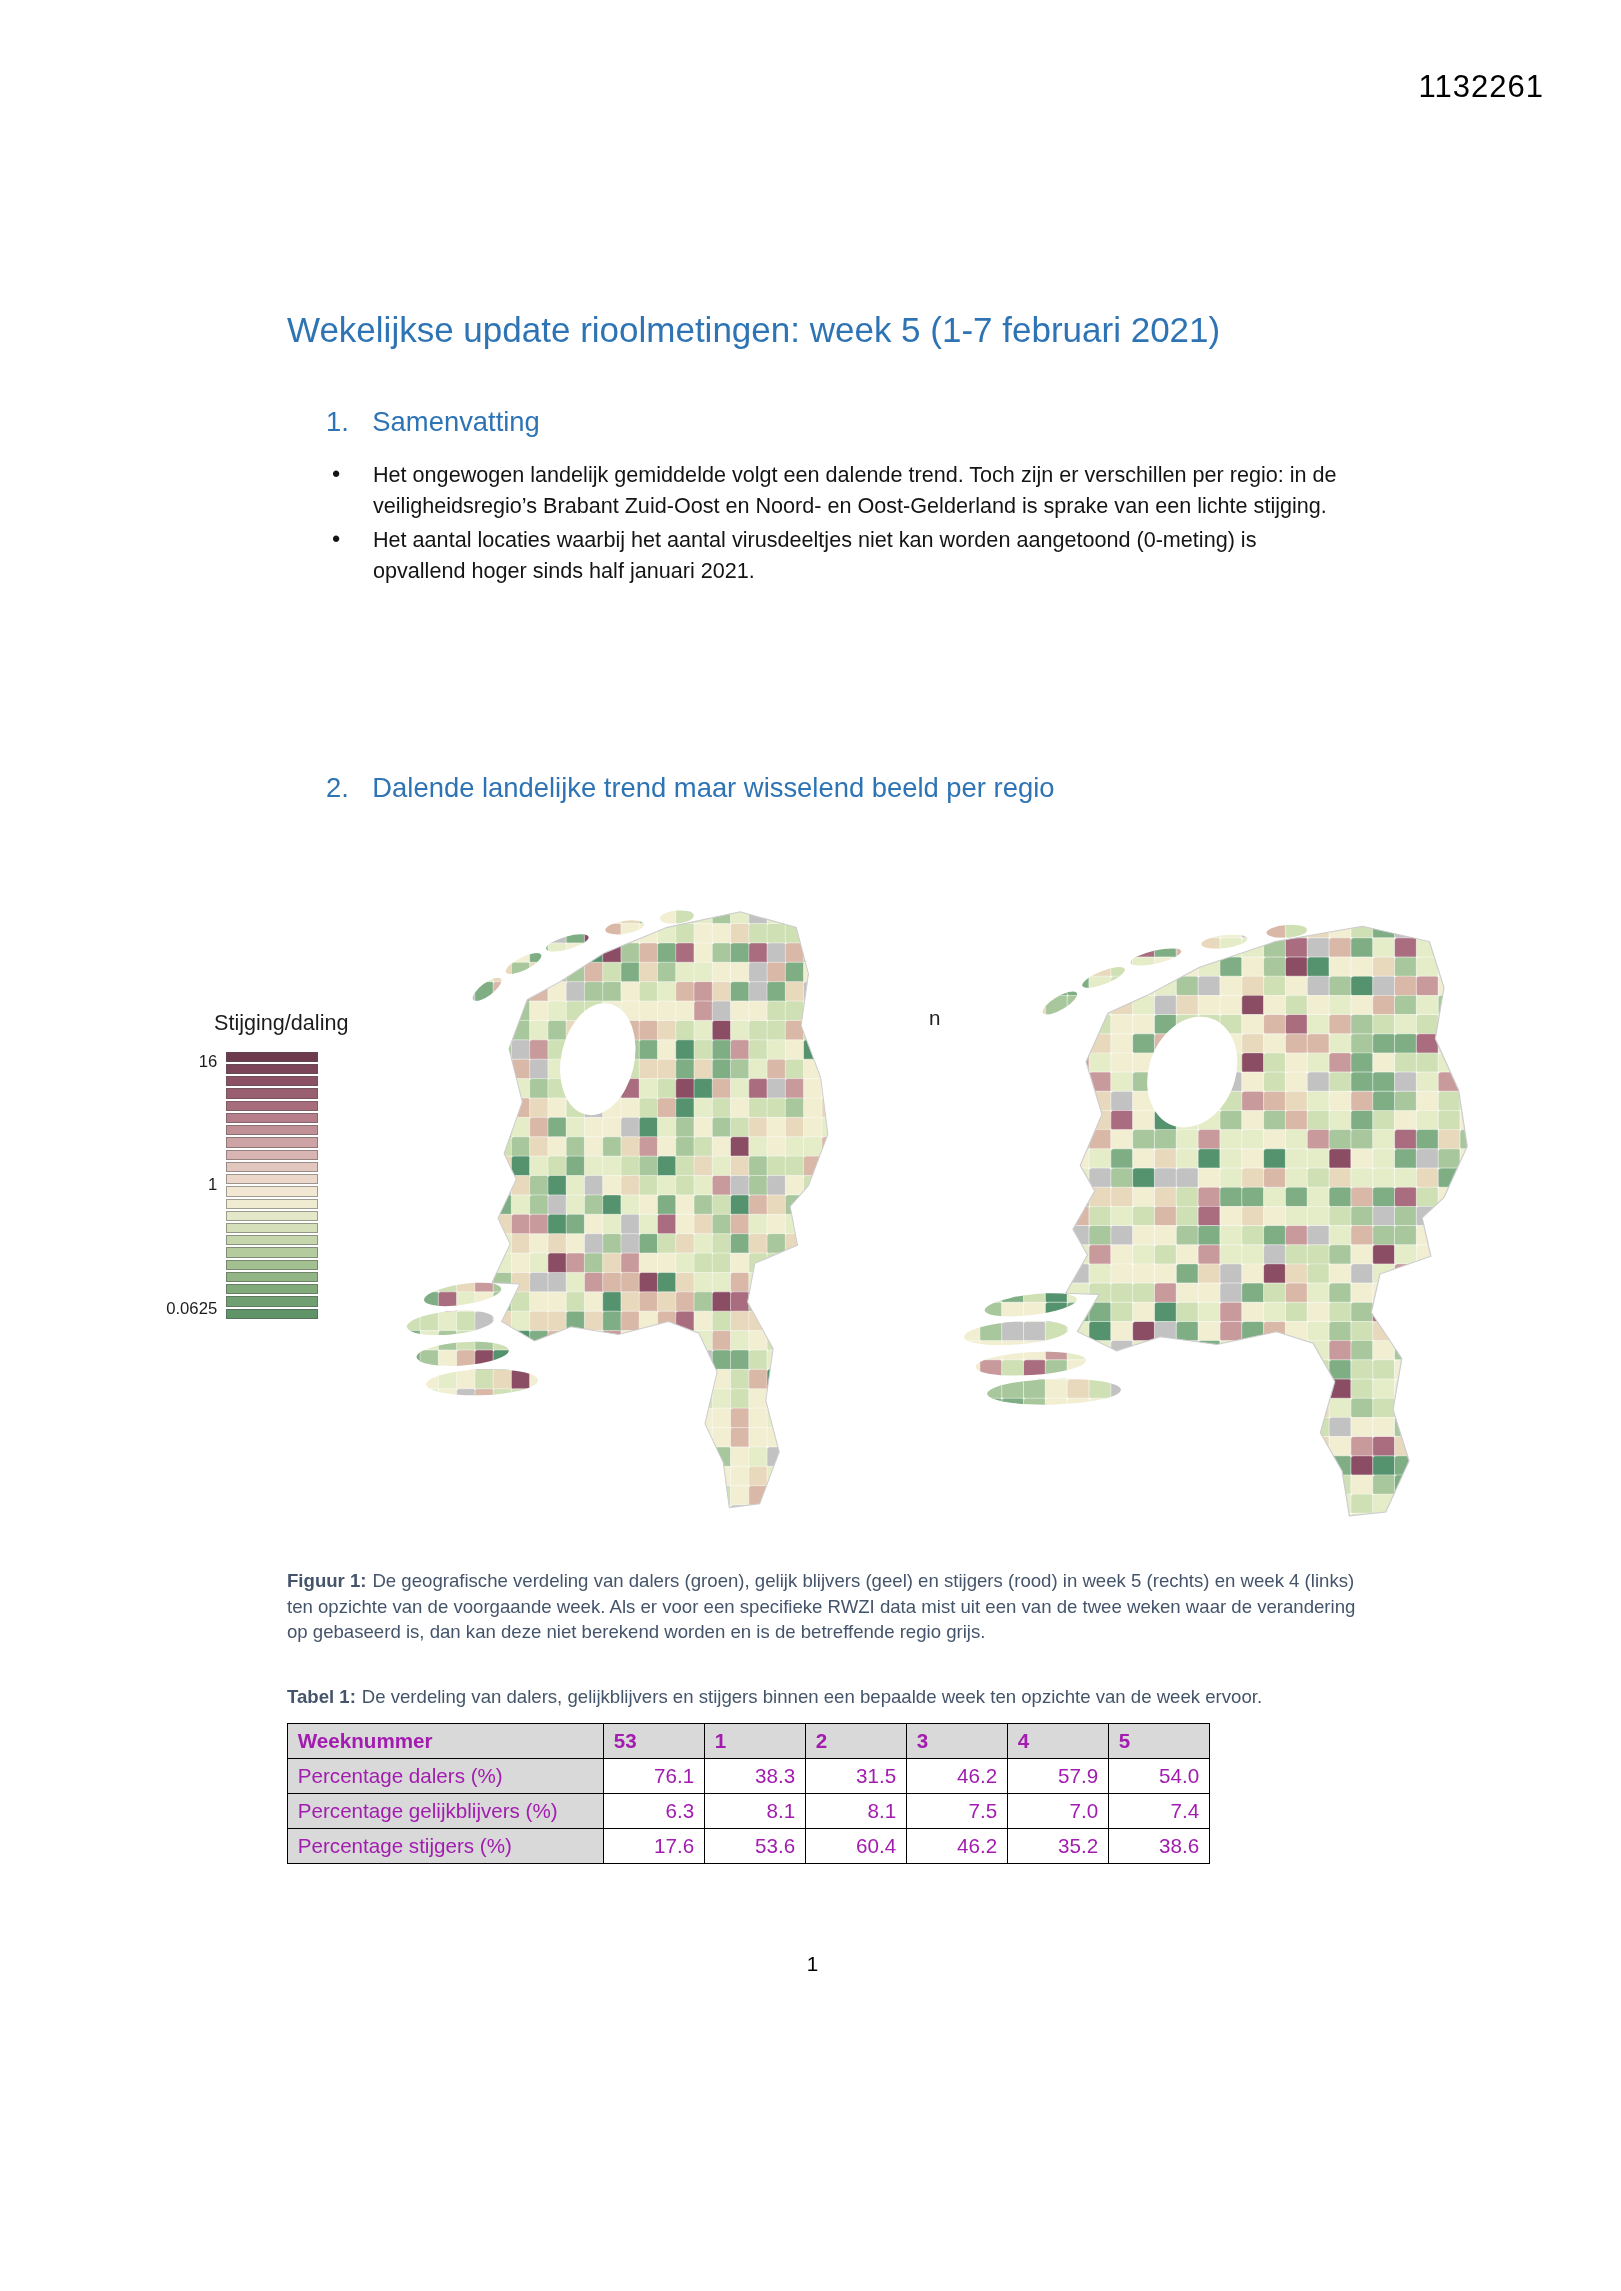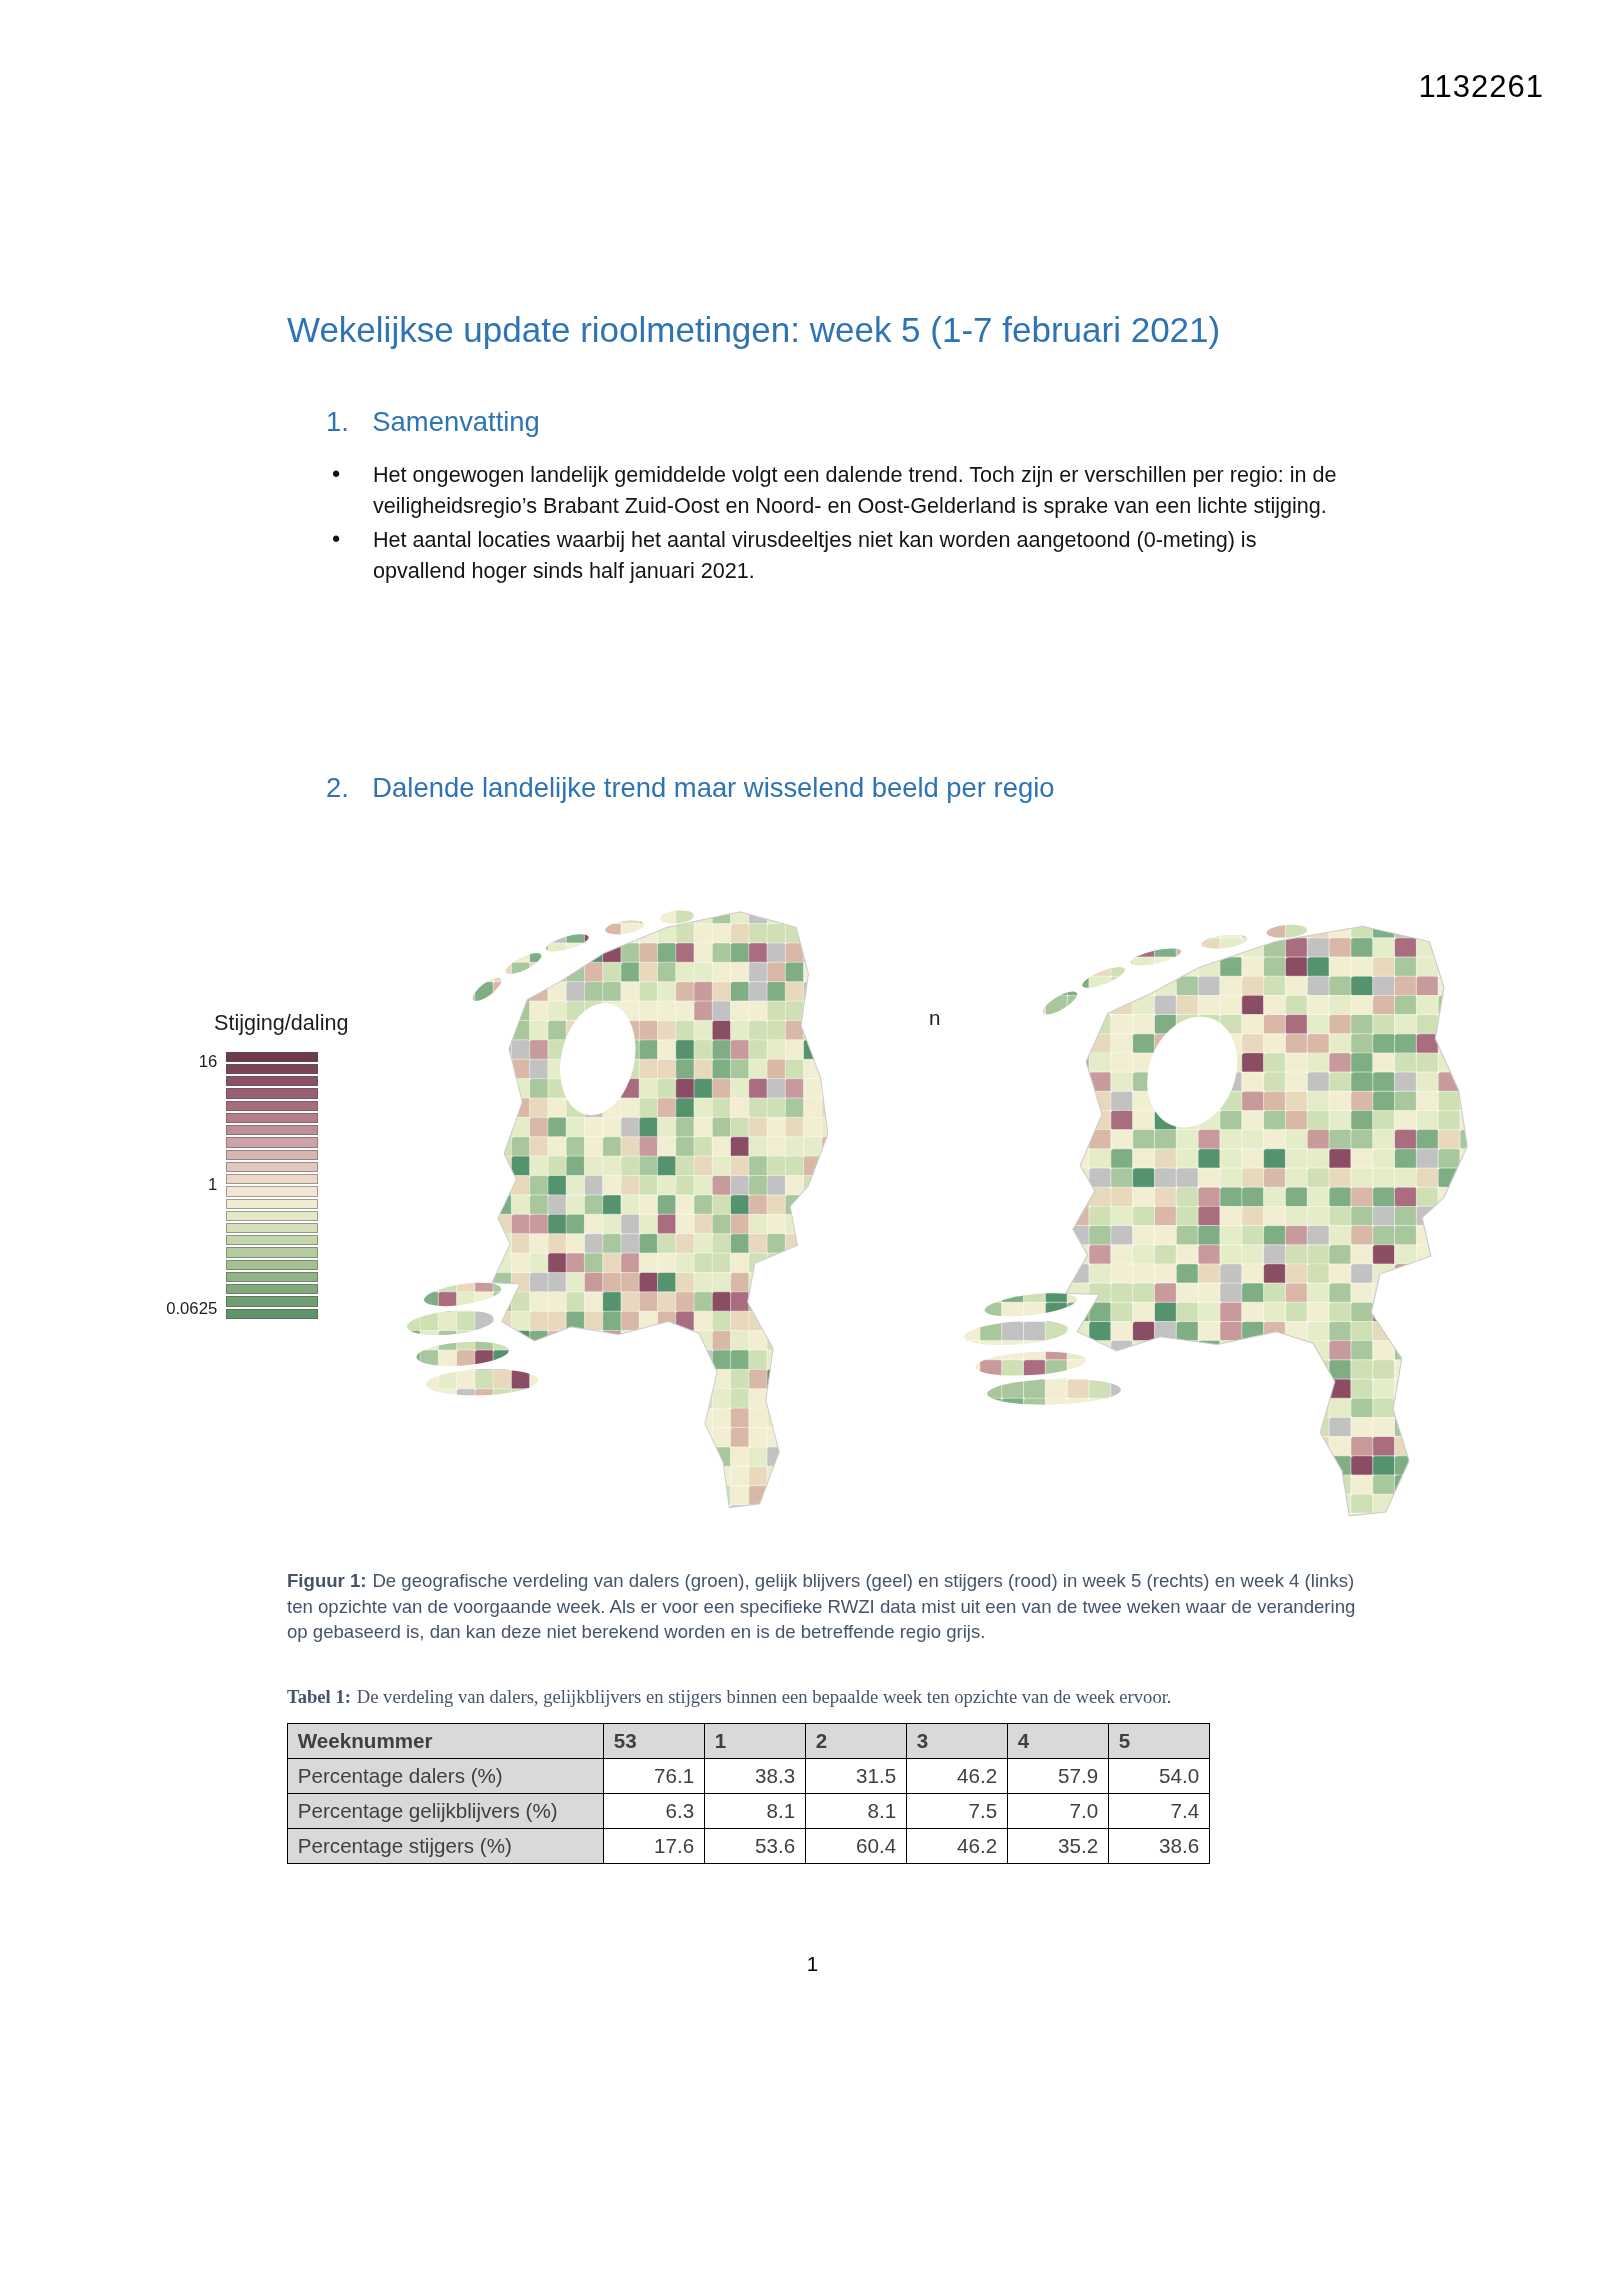--- a/index.html
+++ b/index.html
@@ -24,22 +24,22 @@
   .legend-bar{width:92px;height:267px;display:flex;flex-direction:column;gap:2px;}
   .legend-bar .stripe{flex:1;border:1px solid rgba(80,80,80,.5);box-sizing:border-box;}
   .map{position:absolute;}
   .map-left{left:375px;top:855px;width:487px;height:672px;}
   .map-right{left:926px;top:870px;width:582px;height:665px;}
   .map svg{display:block;width:100%;height:100%;}
   .stray-n{position:absolute;left:929px;top:1006px;font-size:20.6px;color:#222;}
   .caption{position:absolute;left:287px;width:1074px;margin:0;font-size:18.6px;line-height:25.5px;color:#44546a;}
   .caption b{font-weight:700;margin-right:5.9px;margin-top:15px;}
   .fig-caption{top:1568px;}
-  .tab-caption{top:1684px;font-family:Liberation Serif, serif;}
-  .data-table{position:absolute;left:287px;top:1723px;border-collapse:collapse;font-size:20.6px;color:#404040;padding-left:20px;}
+  .tab-caption{top:1684px;}
+  .data-table{position:absolute;left:287px;top:1723px;border-collapse:collapse;font-size:20.6px;color:#a21caf;padding-left:20px;}
   .data-table th,.data-table td{border:1px solid #000;height:35px;padding:0 9.8px;box-sizing:border-box;}
   .data-table th{background:#d9d9d9;text-align:left;font-weight:700;}
   .label-col{width:316px;}
   td.label-col{background:#d9d9d9;text-align:left;}
   .num-col{width:101px;}
   td.num{text-align:right;background:#fff;}
   .page-number{position:absolute;left:287px;top:1952px;width:1051px;text-align:center;font-size:20.6px;color:#000;}
 </style>
 </head>
 <body>

